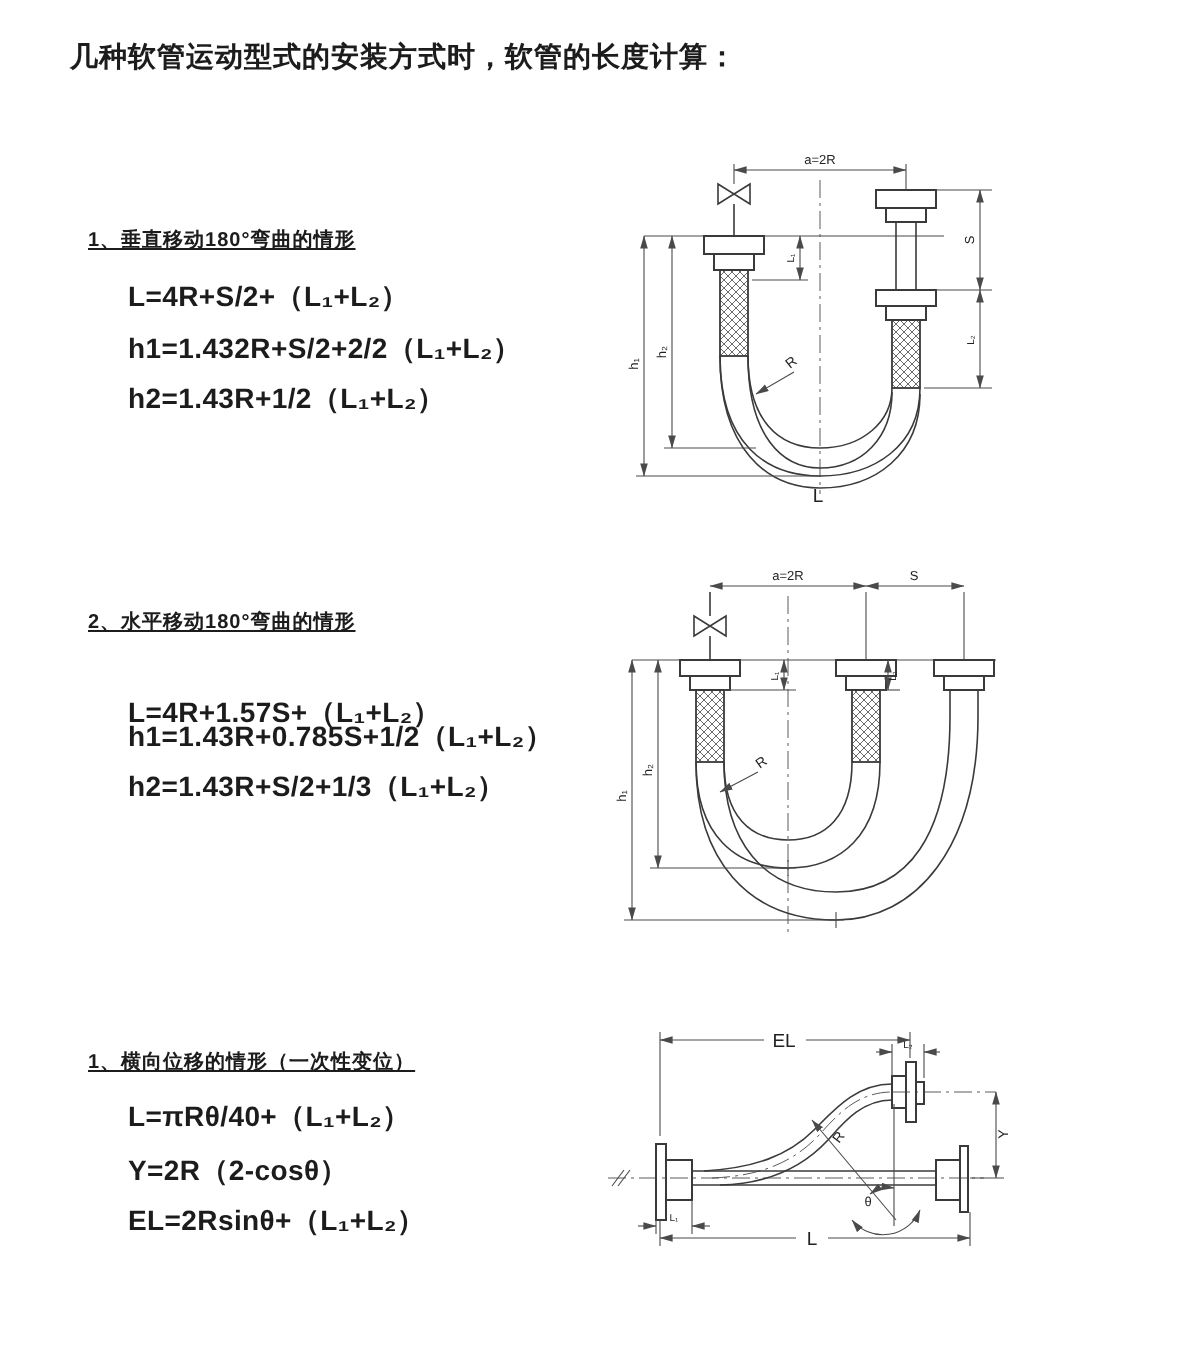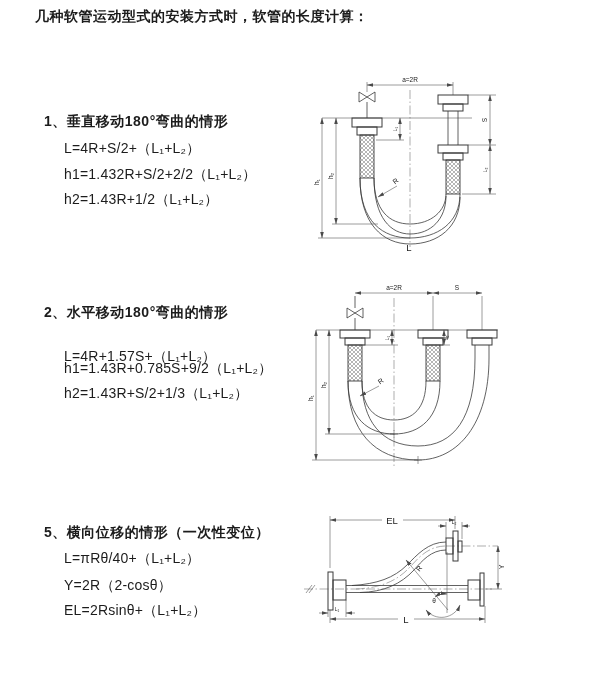--- a/index.html
+++ b/index.html
@@ -2,30 +2,30 @@
 <html><head>
 <meta charset="utf-8">
 <style>
   html,body{margin:0;padding:0}
   body{
     width:600px;height:675px;position:relative;overflow:hidden;
     background:#ffffff;color:#1c1c1c;
     font-family:"Liberation Sans","DejaVu Sans",sans-serif;
   }
   .page-title{
-    position:absolute;left:35px;top:8px;
+    position:absolute;left:35px;top:20px;
     font-size:14px;font-weight:700;letter-spacing:.5px;white-space:nowrap;
   }
   .sec-heading{
     position:absolute;left:44px;
-    font-size:14px;font-weight:700;letter-spacing:.5px;white-space:nowrap;
+    font-size:10px;font-weight:700;letter-spacing:.5px;white-space:nowrap;text-decoration:underline;
   }
   .formula{
     position:absolute;left:64px;
-    font-size:14px;font-weight:400;letter-spacing:.2px;white-space:nowrap;
+    font-size:14px;font-weight:700;letter-spacing:.2px;white-space:nowrap;
   }
   .diagram{position:absolute}
   svg{display:block}
   svg text{font-family:"Liberation Sans","DejaVu Sans",sans-serif;fill:#222}
   .oln{fill:none;stroke:#3a3a3a;stroke-width:1}
   .oln2{fill:none;stroke:#3a3a3a;stroke-width:.8}
   .dim{fill:none;stroke:#4a4a4a;stroke-width:.55}
   .cl{fill:none;stroke:#5a5a5a;stroke-width:.5;stroke-dasharray:9 2.5 1.5 2.5}
   .braid{stroke:#3a3a3a;stroke-width:.9}
   .lbl{font-size:6.5px}
@@ -40,24 +40,24 @@
 
   <div class="page-title">几种软管运动型式的安装方式时，软管的长度计算：</div>
 
   <div class="sec-heading" style="top:113px">1、垂直移动180°弯曲的情形</div>
   <div class="formula" style="top:140px">L=4R+S/2+（L₁+L₂）</div>
   <div class="formula" style="top:166px">h1=1.432R+S/2+2/2（L₁+L₂）</div>
   <div class="formula" style="top:191px">h2=1.43R+1/2（L₁+L₂）</div>
 
   <div class="sec-heading" style="top:304px">2、水平移动180°弯曲的情形</div>
   <div class="formula" style="top:348px">L=4R+1.57S+（L₁+L₂）</div>
-  <div class="formula" style="top:360px">h1=1.43R+0.785S+9/2（L₁+L₂）</div>
+  <div class="formula" style="top:360px">h1=1.43R+0.785S+1/2（L₁+L₂）</div>
   <div class="formula" style="top:385px">h2=1.43R+S/2+1/3（L₁+L₂）</div>
 
-  <div class="sec-heading" style="top:524px">5、横向位移的情形（一次性变位）</div>
+  <div class="sec-heading" style="top:524px">1、横向位移的情形（一次性变位）</div>
   <div class="formula" style="top:550px">L=πRθ/40+（L₁+L₂）</div>
   <div class="formula" style="top:577px">Y=2R（2-cosθ）</div>
   <div class="formula" style="top:602px">EL=2Rsinθ+（L₁+L₂）</div>
 
   <div class="diagram" style="left:310px;top:64px">
     <svg width="285" height="190" viewBox="0 0 285 190">
       <defs>
         <marker id="ar1" refX="6.3" refY="1.9" markerWidth="7" markerHeight="4" orient="auto-start-reverse" markerUnits="userSpaceOnUse">
           <path d="M0,0 L6.5,1.9 L0,3.8 Z" fill="#4a4a4a"></path>
         </marker>

